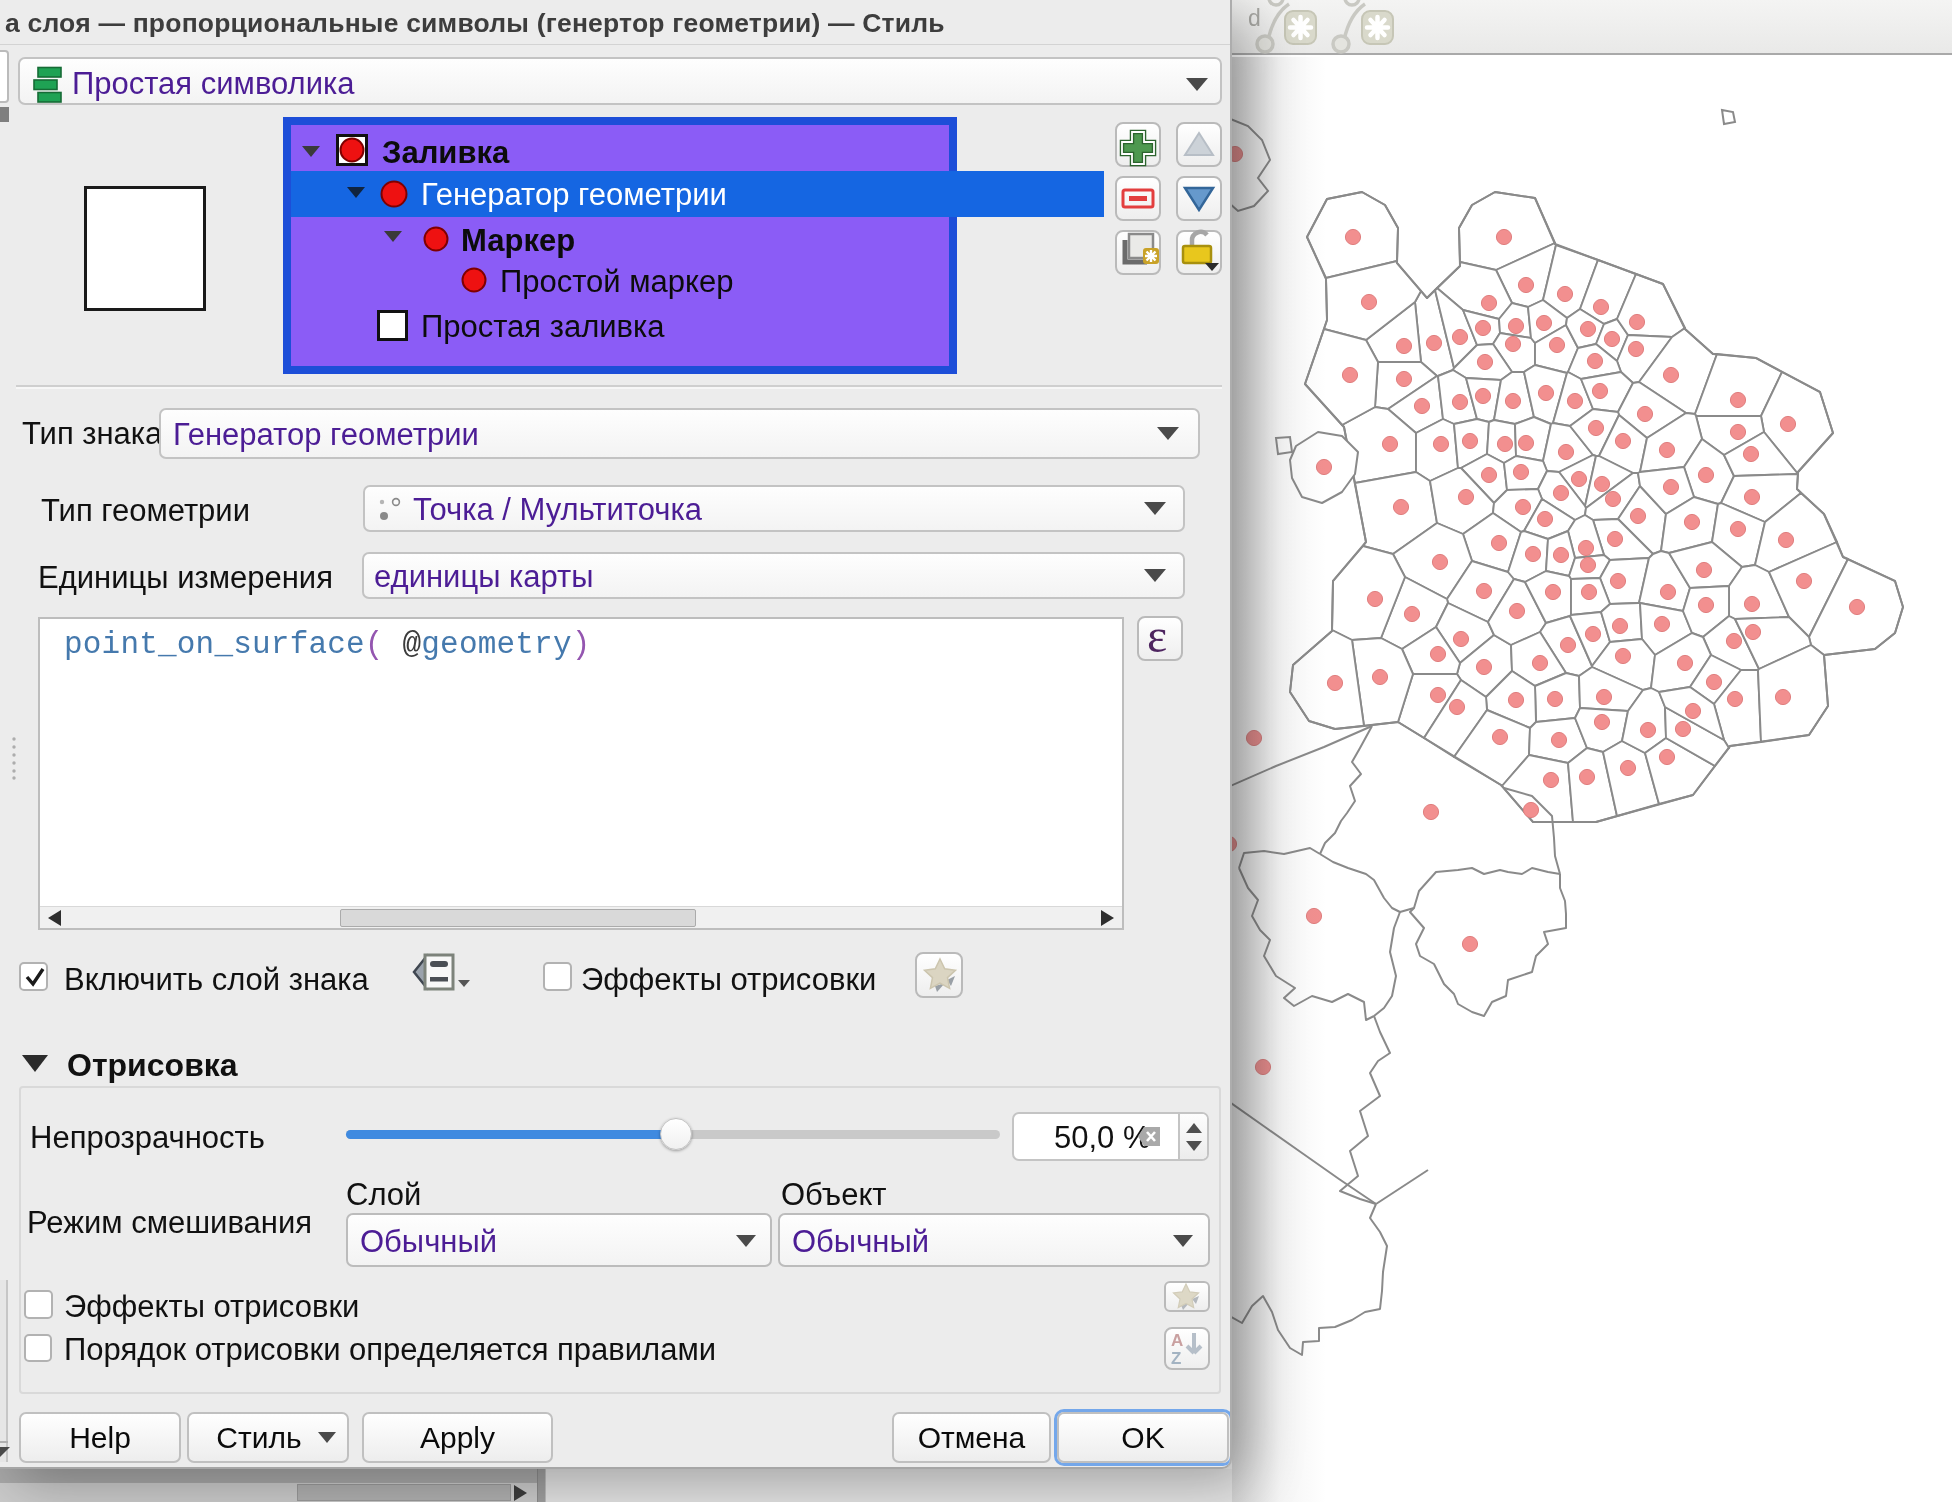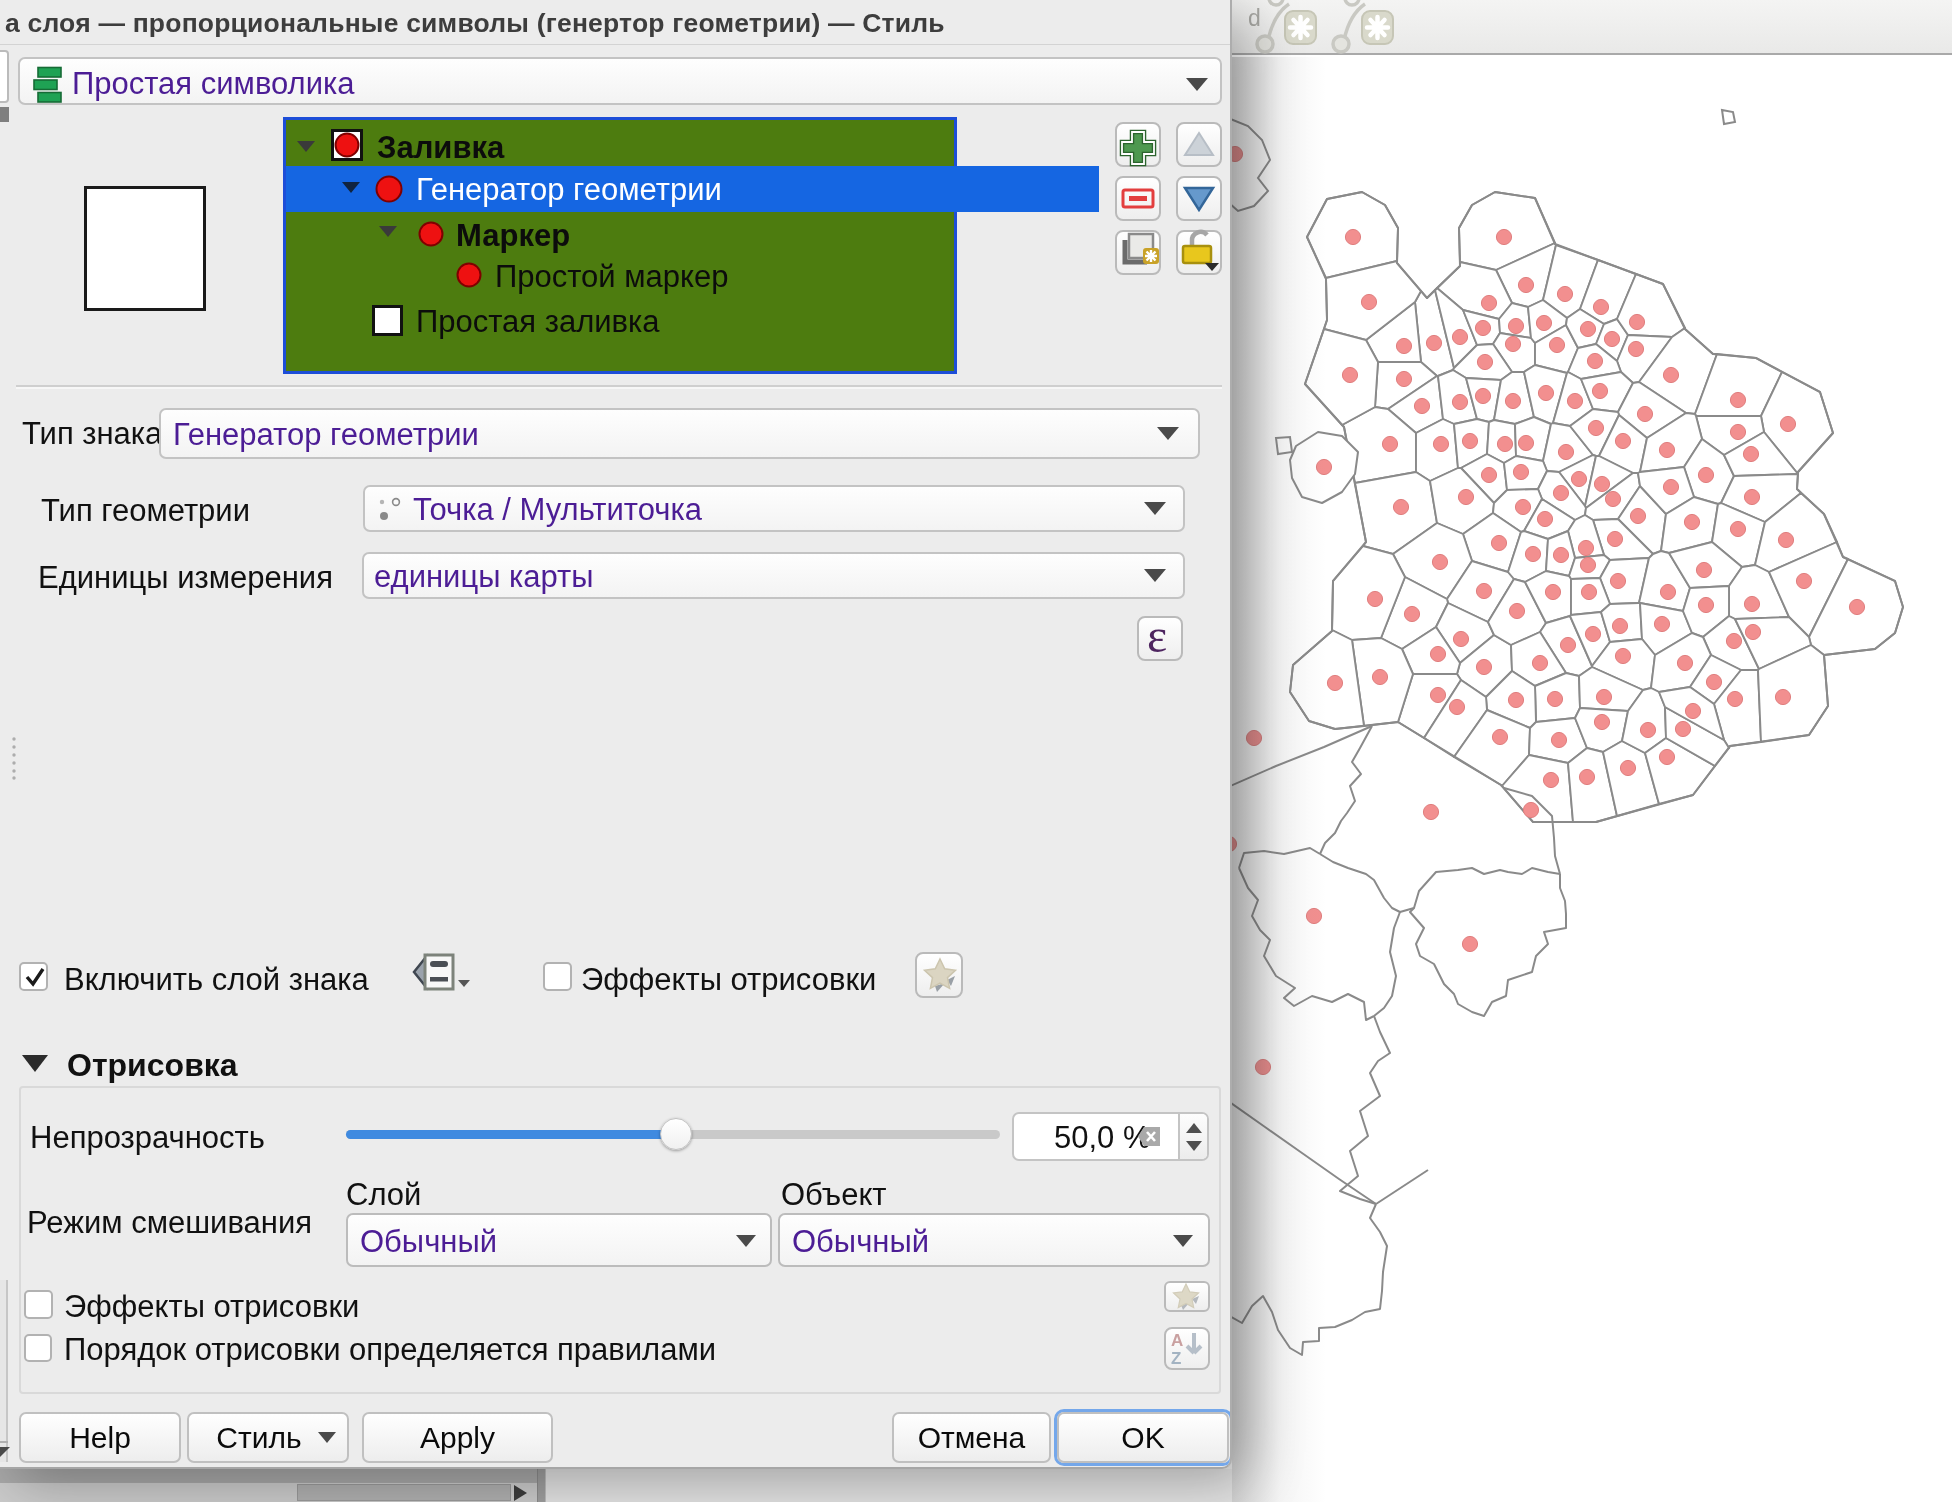--- a/index.html
+++ b/index.html
@@ -30,21 +30,21 @@
 
 .combo { background:linear-gradient(#fefefe,#f3f3f3); border:2px solid #c3c3c3; border-radius:7px; }
 .ctext { position:absolute; font-size:31px; color:#4c1d95; white-space:nowrap; }
 
 .btn { background:linear-gradient(#ffffff,#eeeeee); border:2px solid #bababa; border-radius:8px; }
 .lbl { position:absolute; font-size:31px; color:#111; white-space:nowrap; }
 
 .cb { position:absolute; width:29px; height:29px; background:#fff; border:2px solid #b2b2b2; border-radius:5px; }
 
 
-#tree { left:283px; top:117px; width:674px; height:257px; background:#4d7c0f; border:3px solid #1d4ed8; }
+#tree { left:283px; top:117px; width:674px; height:257px; background:#8b5cf6; border:8px solid #1d4ed8; }
 .trow { position:absolute; white-space:nowrap; font-size:31px; color:#0c0c0c; }
 .texp { position:absolute; width:0; height:0; border-left:9px solid transparent; border-right:9px solid transparent; border-top:11px solid #3a3a3a; }
 
 
 #editor { left:38px; top:617px; width:1086px; height:313px; background:#fff; border:2px solid #bdbdbd; }
 #code { position:absolute; left:24px; top:8px; font-family:"Liberation Mono", monospace; font-size:31px; letter-spacing:0.2px; white-space:pre;}
 #hscroll { position:absolute; left:0px; top:287px; width:1082px; height:22px; background:#f0f0f0; border-top:1px solid #d8d8d8;}
 #hthumb { position:absolute; left:300px; top:2px; width:356px; height:18px; background:#d9d9d9; border:1px solid #ababab; border-radius:2px;}
 .sarrL { position:absolute; left:8px; top:3px; width:0; height:0; border-right:13px solid #2e2e2e; border-top:8px solid transparent; border-bottom:8px solid transparent;}
 .sarrR { position:absolute; right:8px; top:3px; width:0; height:0; border-left:13px solid #2e2e2e; border-top:8px solid transparent; border-bottom:8px solid transparent;}
@@ -446,20 +446,28 @@
         <circle cx="7" cy="10" r="2.2" fill="#b5b5b5"></circle>
     </svg>
     <div class="ctext" style="left:413px;top:492px;">Точка / Мультиточка</div>
     <div class="abs" style="left:1144px;top:502px;width:0;height:0;border-left:11px solid transparent;border-right:11px solid transparent;border-top:13px solid #4a4a4a;"></div>
 
     <div class="lbl" style="left:38px;top:560px;">Единицы измерения</div>
     <div class="abs combo" style="left:362px;top:552px;width:823px;height:47px;"></div>
     <div class="ctext" style="left:374px;top:559px;">единицы карты</div>
     <div class="abs" style="left:1144px;top:569px;width:0;height:0;border-left:11px solid transparent;border-right:11px solid transparent;border-top:13px solid #4a4a4a;"></div>
 
+    <div class="abs" id="editor">
+      <div id="code"><span style="color:#4579ad">point_on_surface</span><span style="color:#9456b0">(</span><span style="color:#3b3b3b"> @</span><span style="color:#4579ad">geometry</span><span style="color:#9456b0">)</span></div>
+      <div id="hscroll">
+          <div class="sarrL"></div>
+          <div class="sarrR"></div>
+          <div id="hthumb"></div>
+        </div>
+    </div>
     <div class="abs btn" style="left:1137px;top:616px;width:46px;height:45px;"></div>
     <div class="abs" style="left:1147px;top:608px;font-family:'Liberation Serif',serif;font-size:48px;color:#4e2560;">ε</div>
 
     <svg class="abs" style="left:9px;top:735px;" width="10" height="45">
         <g fill="#adadad">
       <circle cx="5" cy="4" r="1.7"></circle>
           <circle cx="5" cy="12" r="1.7"></circle>
           <circle cx="5" cy="20" r="1.7"></circle>
           <circle cx="5" cy="28" r="1.7"></circle>
           <circle cx="5" cy="36" r="1.7"></circle>

